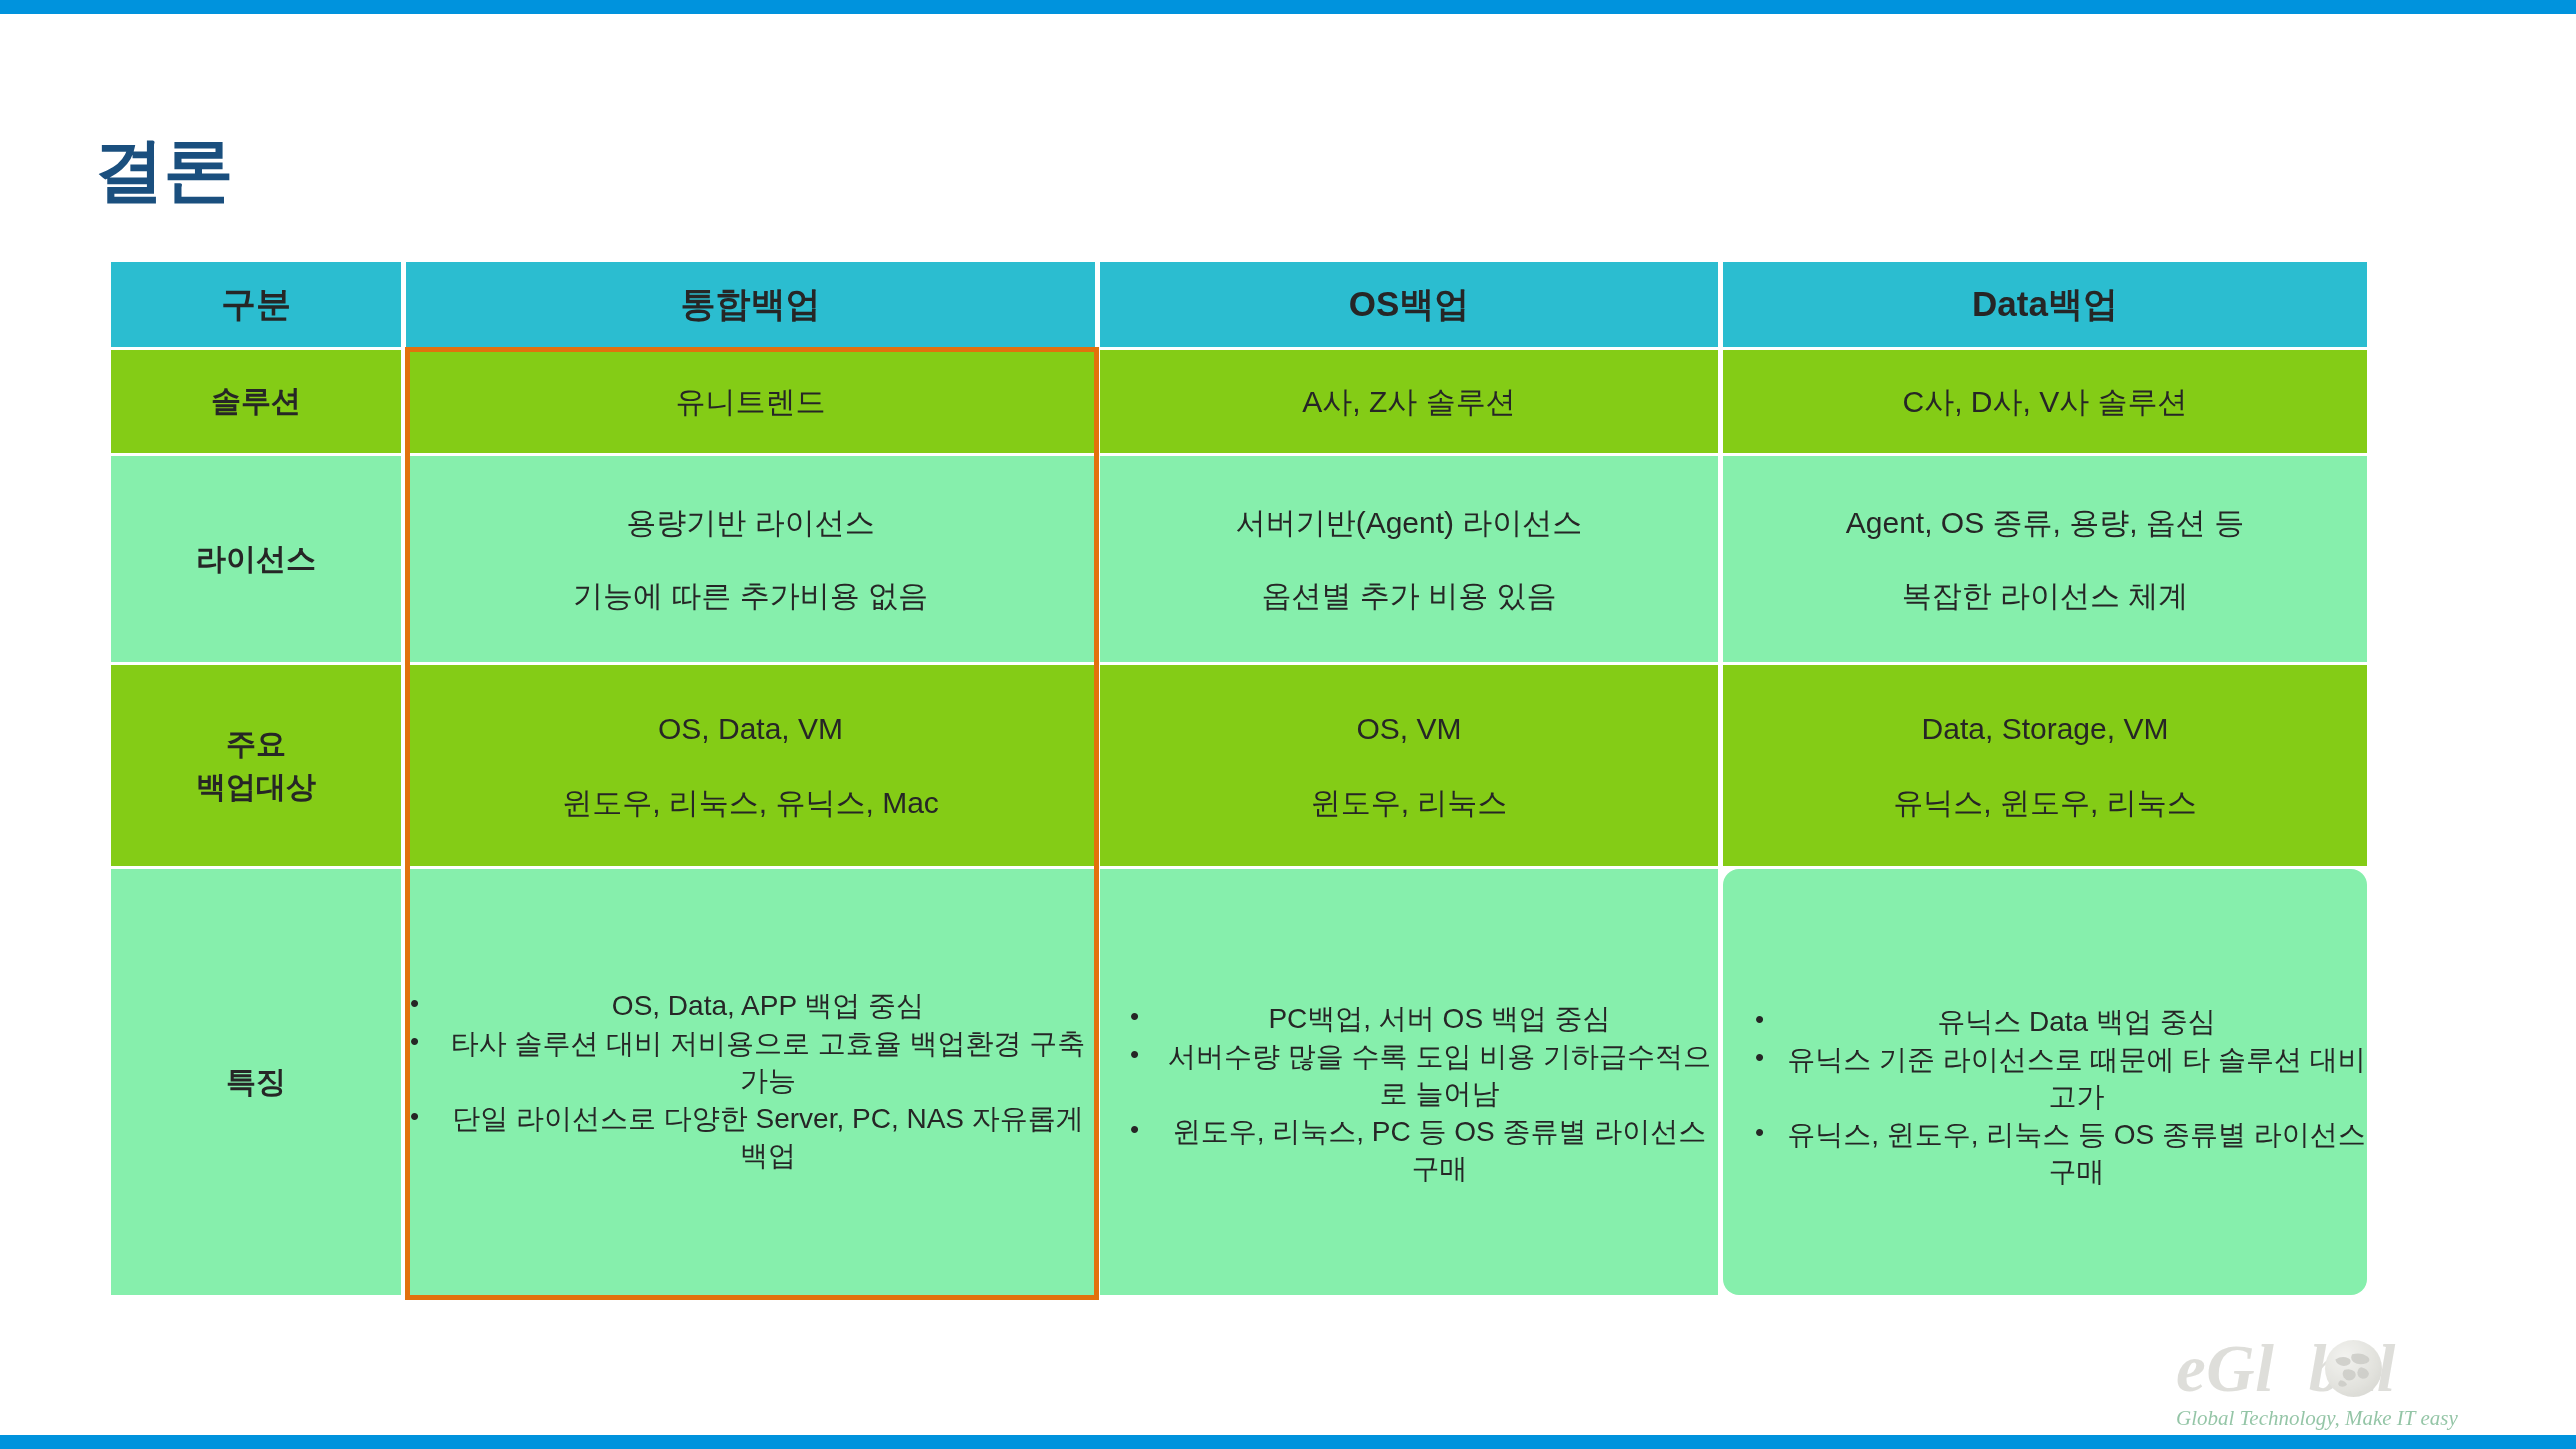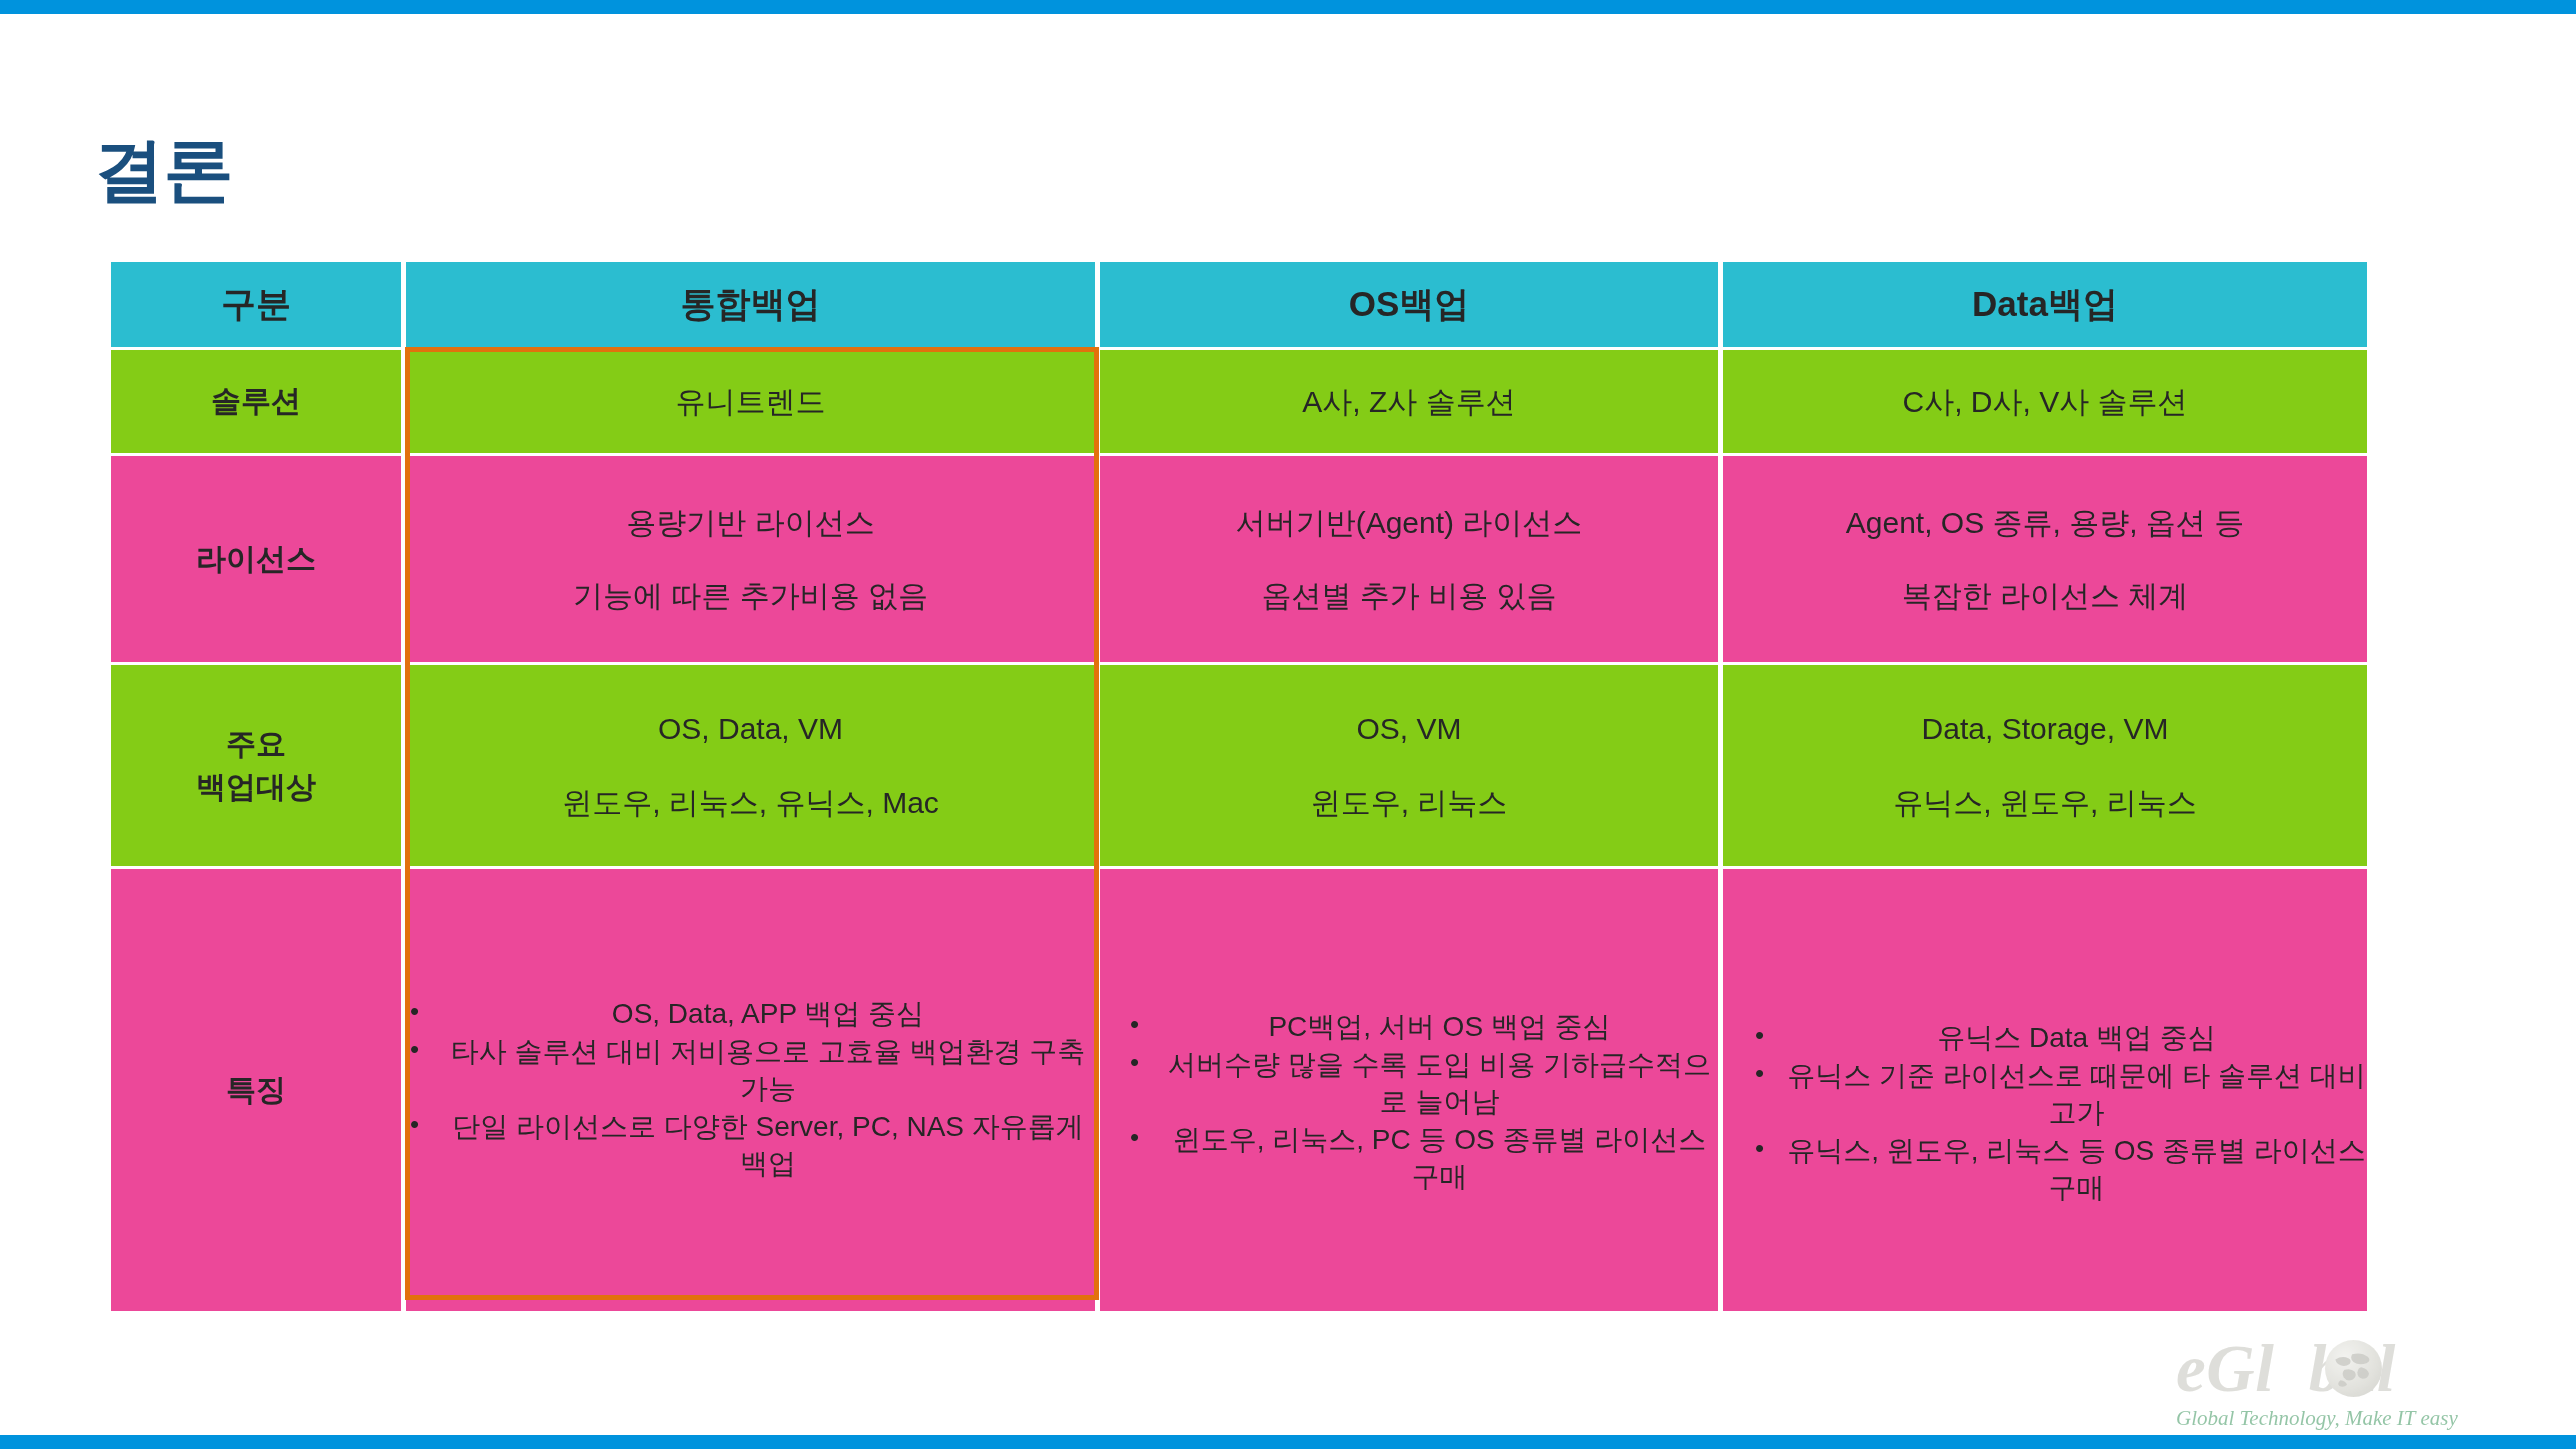--- a/index.html
+++ b/index.html
@@ -81,21 +81,21 @@
     font-weight: bold;
     line-height: 1.42;
   }
   td.cell {
     font-size: 30px;
     line-height: 1.45;
   }
   td.cell .l2 { margin-top: 30px; }
 
   tr.white td { background: #84cc16; }
-  tr.tint  td { background: #ec4899; }
+  tr.tint  td { background: #86efac; }
 
   tr.r1 td { height: 103px; }
   tr.r2 td { height: 206px; }
   tr.r3 td { height: 201px; }
   tr.r4 td { height: 394px; }
 
   td.bullets {
     text-align: left;
     vertical-align: top;
     padding: 16.7px 14px 6.4px 22px;
@@ -114,21 +114,21 @@
   }
   ul.blist li::before {
     content: "\2022";
     position: absolute;
     left: 3.9px;
     top: -1.3px;
     font-size: 26px;
     line-height: 1.30;
   }
   td.bullets.pad-mid { padding-top: 26px; padding-left: 26px; }
-  td.bullets.pad-right { padding-top: 48px; padding-left: 28px; }
+  td.bullets.pad-right { padding-top: 32px; padding-left: 28px; border-radius: 16px; }
 
   
   .highlight-box {
     position: absolute;
     left: 405px;
     top: 347px;
     width: 694px;
     height: 953px;
     border: 5.8px solid #e2710d;
     box-sizing: border-box;

